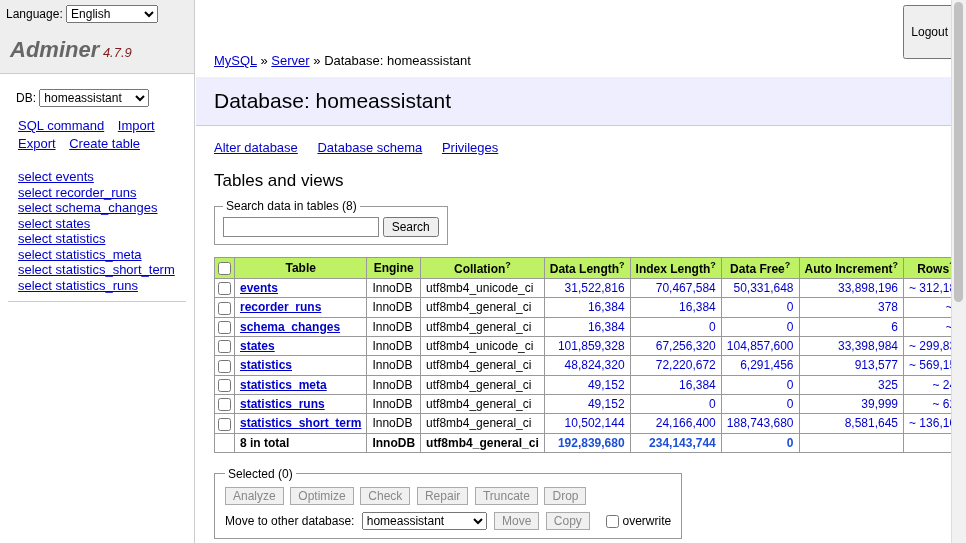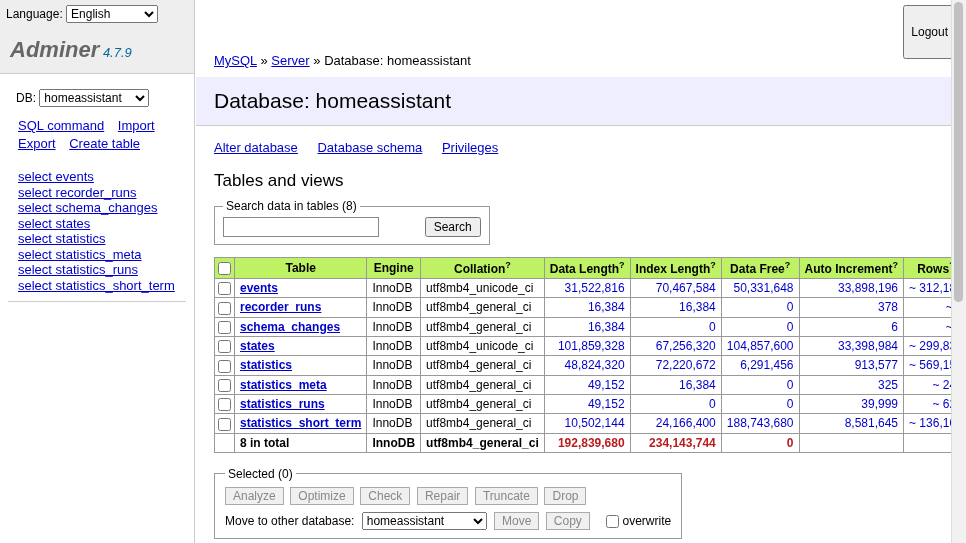--- a/index.html
+++ b/index.html
@@ -49,21 +49,21 @@
   }
   #logo .adminer-name {
     font-size: 22px;
     font-style: italic;
     font-weight: bold;
     color: #666;
     letter-spacing: 0px;
   }
   #logo .adminer-ver {
     font-size: 13px;
-    color: #0369a1;
+    color: #7f1d1d;
     font-style: italic;
   }
   #sidebar-body {
     background: #fff;
     border-top: 1px solid #ccc;
     min-height: 470px;
     padding: 8px;
   }
   #db-row {
     padding: 7px 6px 4px 8px;
@@ -153,21 +153,20 @@
     font-size: 12px;
     width: 150px;
     padding: 2px;
     border: 1px solid #888;
   }
   fieldset.box input[type=submit],
   fieldset.box button {
     font-family: "Liberation Sans", sans-serif;
     font-size: 12px;
     padding: 1px 7px;
-    margin-left: 42px;
   }
 
   
   table.tables {
     border-collapse: collapse;
     margin: 4px 0 0 18px;
     font-size: 12px;
   }
   table.tables th, table.tables td {
     border: 1px solid #999;
@@ -183,21 +182,21 @@
     width: 16px;
     text-align: center;
     padding: 2px 3px;
   }
   table.tables td.name { text-align: left; }
   table.tables td.name a { font-weight: bold; }
   table.tables td.engine { text-align: left; }
   table.tables td.collation { text-align: left; }
   table.tables td.num { text-align: right; color: #0000cc; }
   table.tables tr.total td { font-weight: bold; background: #fff; }
-  table.tables tr.total td.num { color: #b91c1c; }
+  table.tables tr.total td.num { color: #1d4ed8; }
   .help-mark {
     font-size: 9px;
     vertical-align: super;
     color: #000;
   }
   input[type=checkbox] { margin: 0; vertical-align: middle; }
 
   fieldset.selected {
     margin: 14px 0 0 18px;
     border: 1px solid #999;
@@ -288,22 +287,22 @@
       </div>
     </div>
 
     <div id="table-list">
       <a>select events</a>
       <a>select recorder_runs</a>
       <a>select schema_changes</a>
       <a>select states</a>
       <a>select statistics</a>
       <a>select statistics_meta</a>
+      <a>select statistics_short_term</a>
       <a>select statistics_runs</a>
-      <a>select statistics_short_term</a>
     </div>
   </div>
 </div>
 
 <div id="content">
 
   <div id="logout-wrap">
     <input type="submit" value="Logout" style="">
   </div>
 

